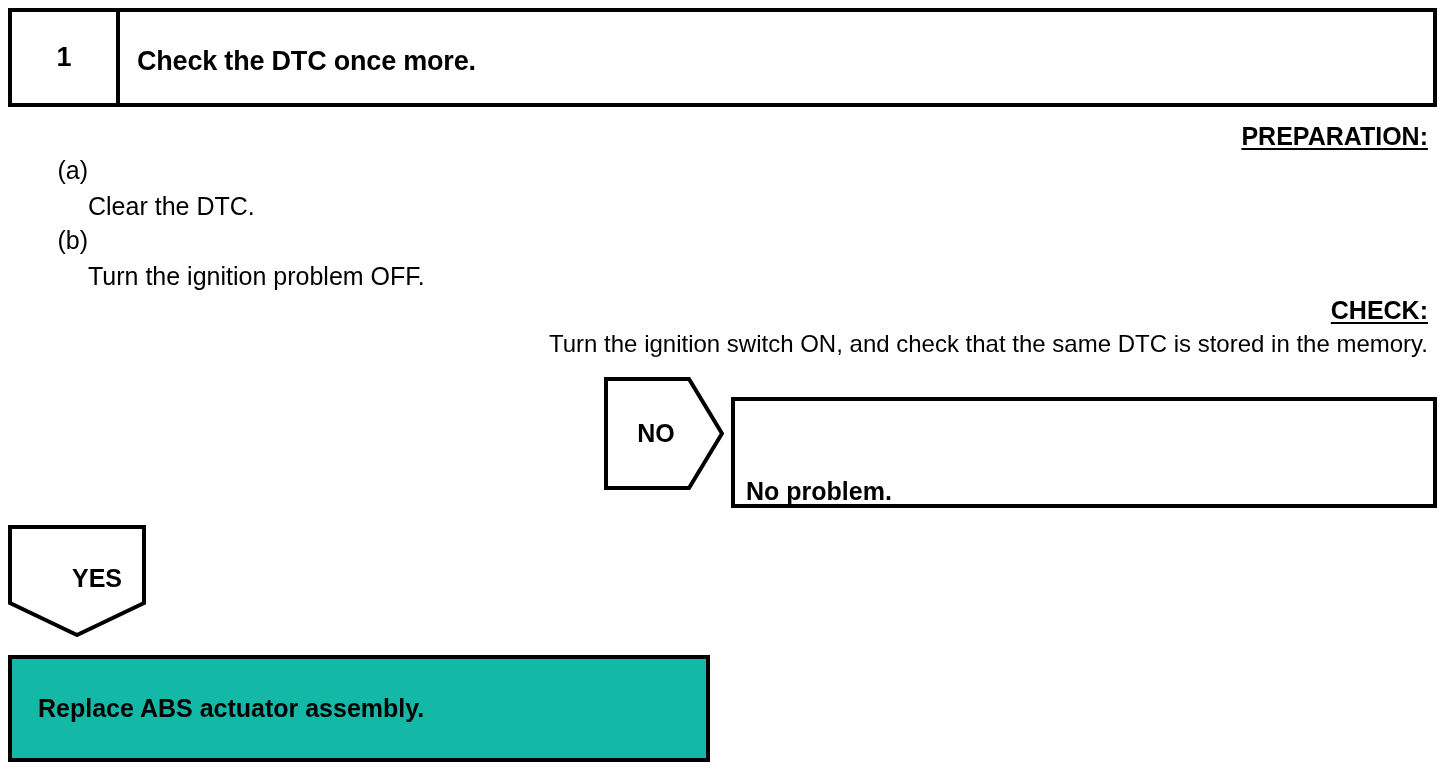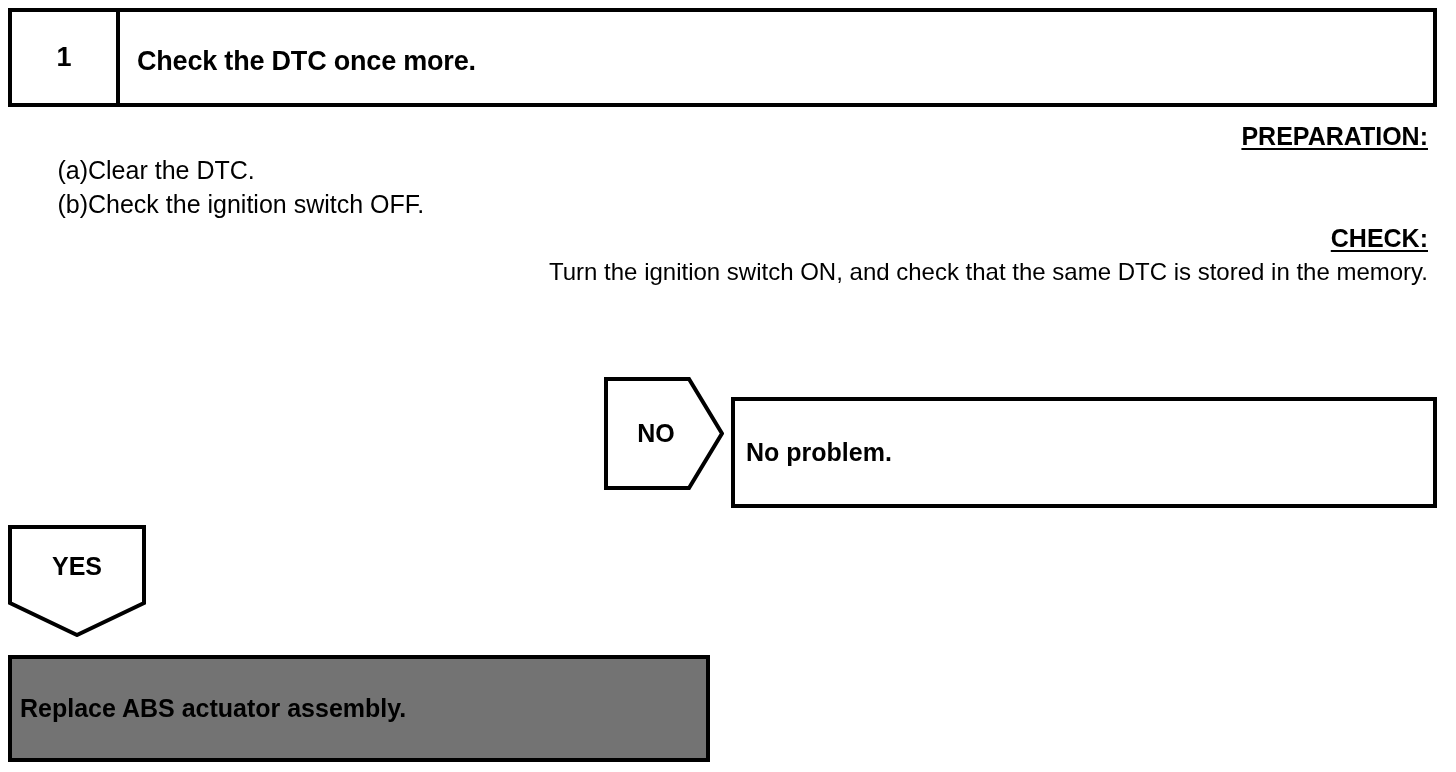--- a/index.html
+++ b/index.html
@@ -92,20 +92,21 @@
     white-space: nowrap;
     display: flex;
   }
   .proc-label {
     display: inline-block;
     width: 80px;
     flex: 0 0 80px;
   }
   .proc-text {
     display: inline-block;
+    margin-top: 36px;
   }
   .plain-line {
     font-size: 24px;
     font-weight: normal;
     line-height: 1.0;
     margin: 0;
     white-space: nowrap;
   }
   .sp-before {
     margin-top: 3px;
@@ -141,21 +142,21 @@
   
   .no-problem-box {
     position: absolute;
     left: 731px;
     top: 397px;
     width: 706px;
     height: 111px;
     box-sizing: border-box;
     border: 4px solid #000;
     display: flex;
-    align-items: center;
+    align-items: flex-end;
     padding-left: 11px;
     background: #fff;
   }
   .no-problem-text {
     font-size: 25px;
     font-weight: bold;
     line-height: 1;
   }
 
   
@@ -167,44 +168,45 @@
     height: 112px;
   }
   .yes-arrow svg {
     display: block;
     width: 138px;
     height: 112px;
   }
   .yes-arrow .label {
     position: absolute;
     left: 0;
-    top: 0;
+    top: 12px;
     width: 138px;
     height: 82px;
     display: flex;
     align-items: center;
     justify-content: center;
     font-size: 25px;
     font-weight: bold;
     pointer-events: none;
+    padding-left: 20px;
   }
 
   
   .final-box {
     position: absolute;
     left: 8px;
     top: 655px;
     width: 702px;
     height: 107px;
     box-sizing: border-box;
     border: 4px solid #000;
     display: flex;
     align-items: center;
-    padding-left: 8px;
-    background: #737373;
+    padding-left: 26px;
+    background: #14b8a6;
   }
   .final-text {
     font-size: 25px;
     font-weight: bold;
     line-height: 1;
   }
 </style>
 </head>
 <body>
 
@@ -223,21 +225,21 @@
 
     <div class="section-heading">PREPARATION:</div>
 
     <div class="proc-line">
       <span class="proc-label">(a)</span>
       <span class="proc-text">Clear the DTC.</span>
     </div>
 
     <div class="proc-line">
       <span class="proc-label">(b)</span>
-      <span class="proc-text">Check the ignition switch OFF.</span>
+      <span class="proc-text">Turn the ignition problem OFF.</span>
     </div>
 
     <div class="section-heading sp-before">CHECK:</div>
 
     <div class="plain-line">Turn the ignition switch ON, and check that the same DTC is stored in the memory.</div>
   </div>
 
   <div class="no-arrow">
     <svg viewBox="0 0 120 113" xmlns="http://www.w3.org/2000/svg">
       <polygon points="2,2 85,2 118,56.5 85,111 2,111" fill="#ffffff" stroke="#000000" stroke-width="4" stroke-linejoin="miter"></polygon>

